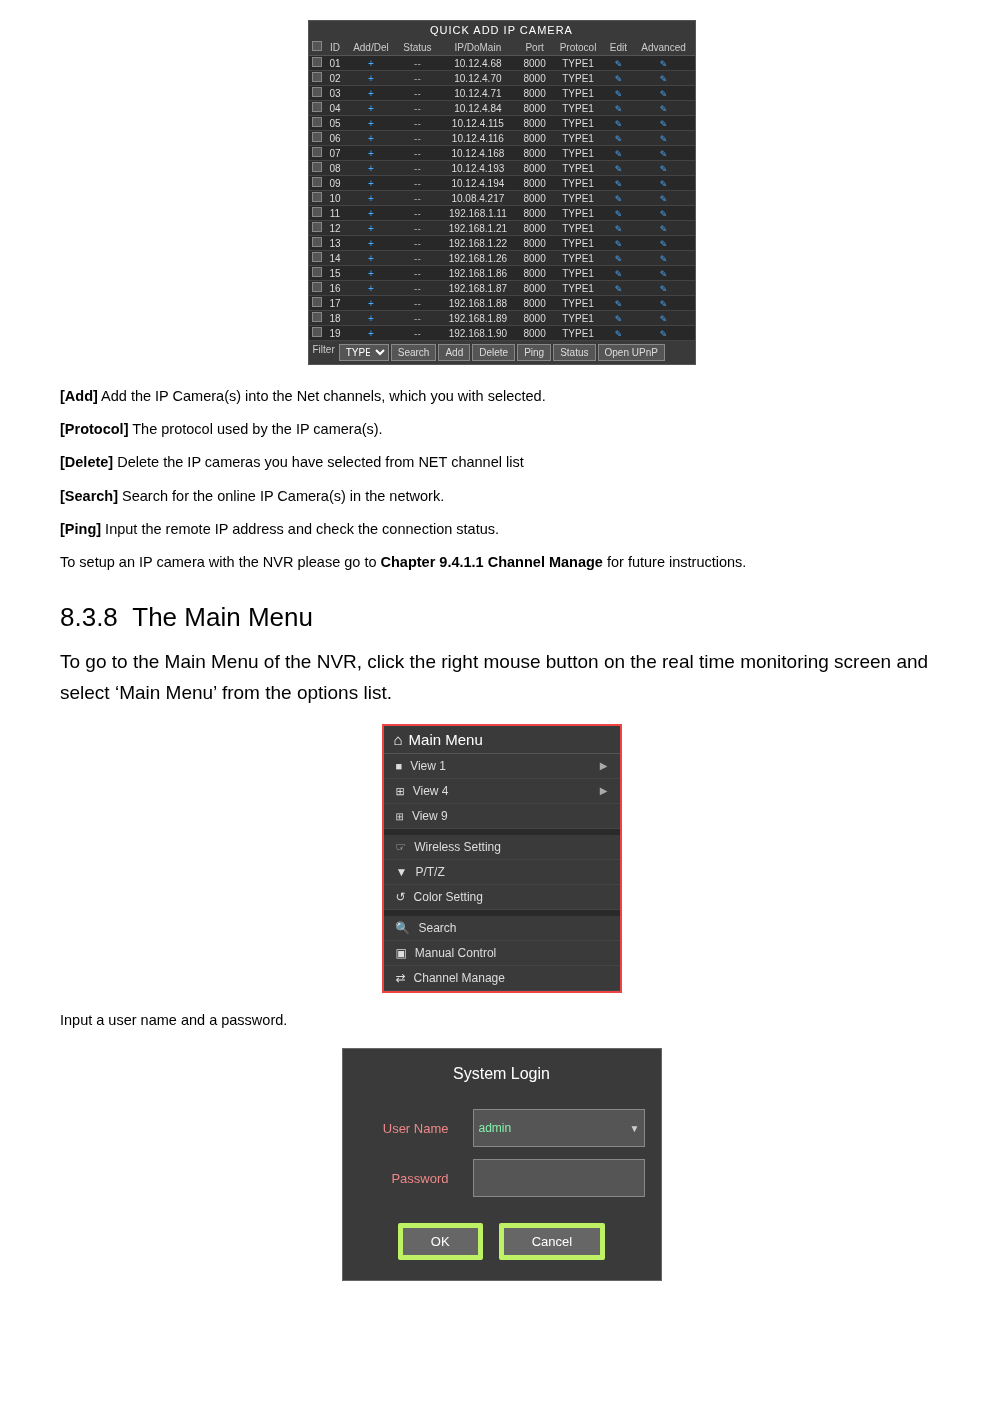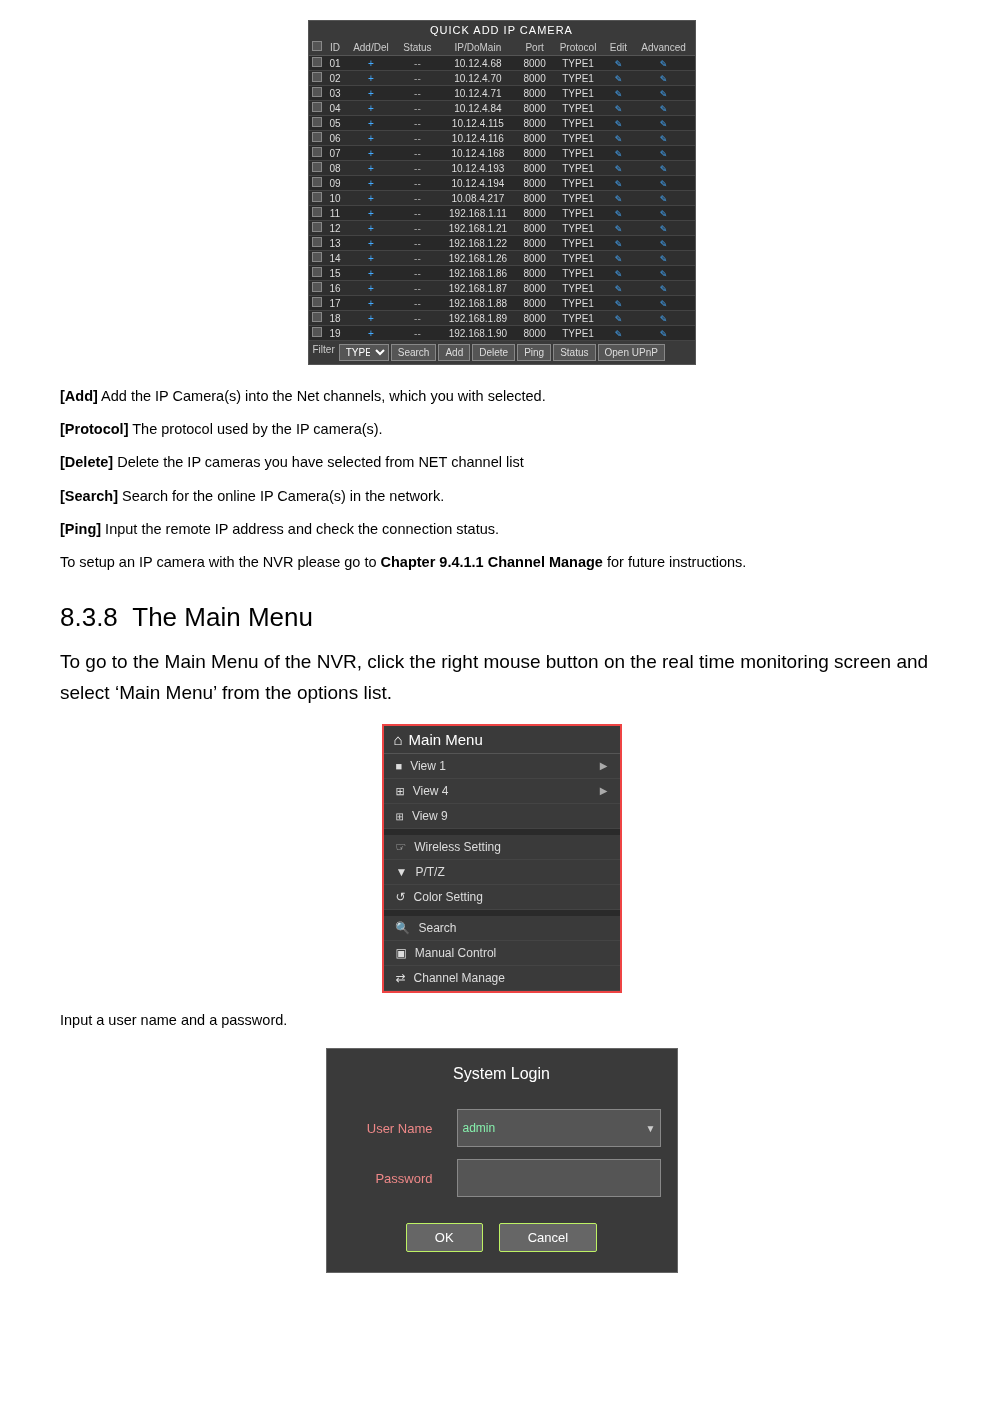--- a/index.html
+++ b/index.html
@@ -164,21 +164,21 @@
 
     
     .login-container {
       display: flex;
       justify-content: center;
       margin: 16px 0;
     }
     .login-box {
       background: #3a3a3a;
       border: 1px solid #666;
-      width: 352px;
+      width: 320px;
       padding: 0 0 20px 0;
     }
     .login-title {
       color: #fff;
       text-align: center;
       font-size: 16px;
       padding: 16px 0 20px 0;
     }
     .login-field {
       display: flex;
@@ -215,21 +215,21 @@
     }
     .login-buttons {
       display: flex;
       justify-content: center;
       gap: 16px;
       margin-top: 20px;
     }
     .login-btn {
       background: #666;
       color: #fff;
-      border: 1px solid #bef264;
+      border: 5px solid #bef264;
       padding: 6px 28px;
       font-size: 13px;
       cursor: pointer;
       border-radius: 2px;
     }
 
     
     .icon-home::before { content: "⌂"; }
     .icon-view1::before { content: "■"; font-size: 11px; }
     .icon-view4::before { content: "⊞"; font-size: 11px; }

